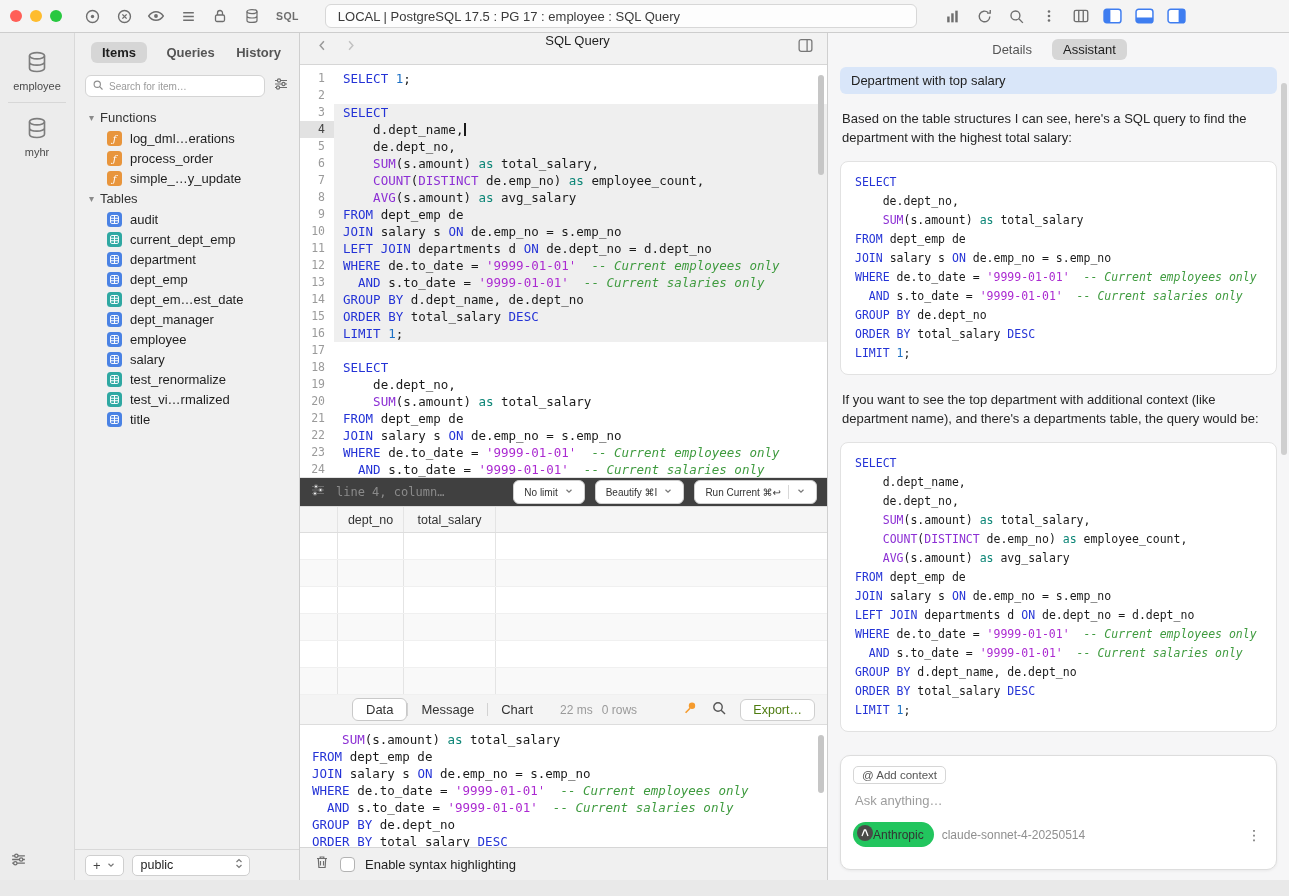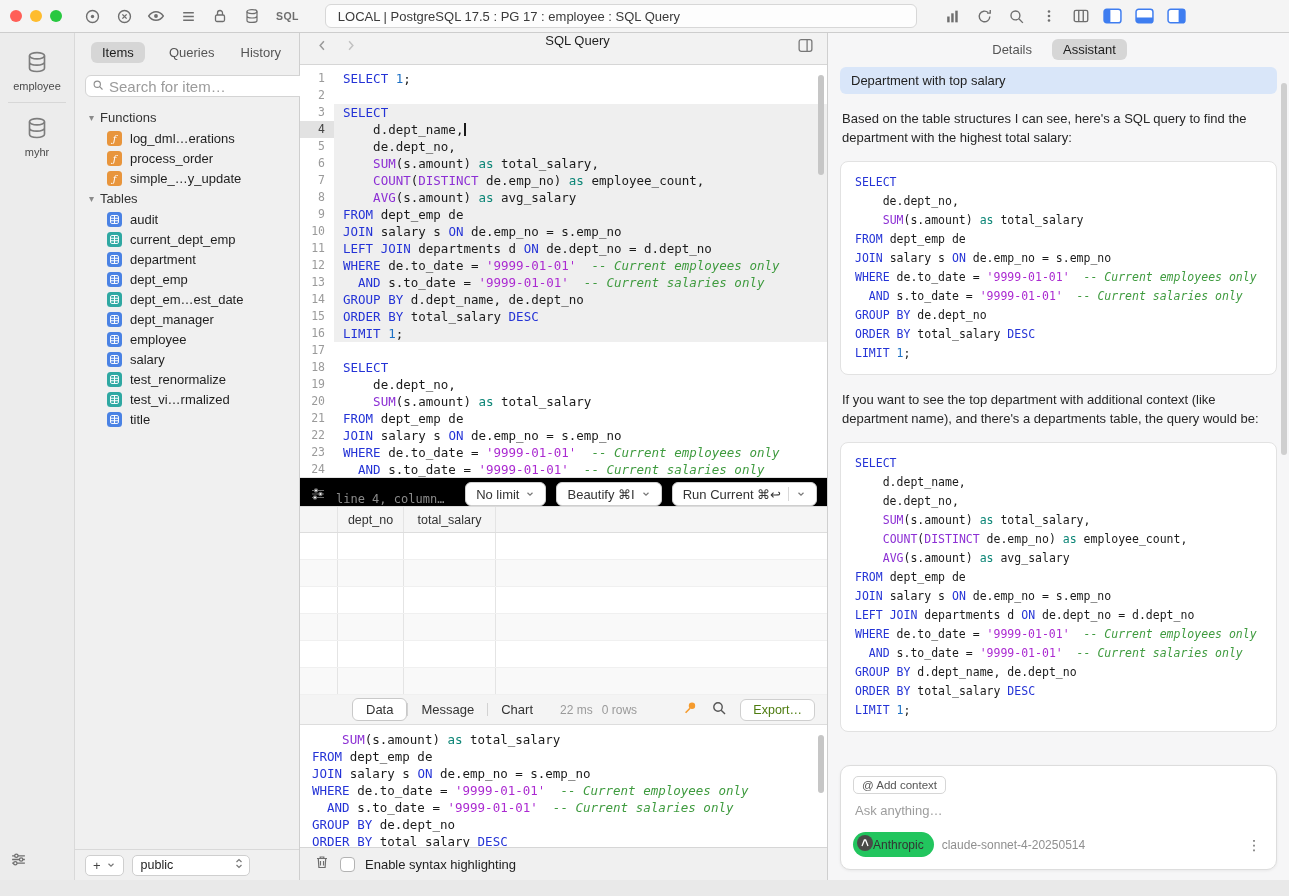--- a/index.html
+++ b/index.html
@@ -24,26 +24,26 @@
   
   .rail { width:75px; background:#ececec; border-right:1px solid #d9d9d9; position:relative; }
   .rail-item { padding:9px 0 6px; text-align:center; cursor:default; }
   .rail-item:first-child { margin-top:8px; }
   .rail-label { font-size:11px; color:#4a4a4a; margin-top:2px; }
   .rail-divider { height:1px; background:#d7d7d7; margin:4px 8px; }
   .rail-bottom { position:absolute; bottom:8px; left:10px; }
 
   
   .sidebar { width:225px; background:#f0f0f0; border-right:1px solid #cfcfcf; display:flex; flex-direction:column; }
-  .sidebar-tabs { display:flex; align-items:center; justify-content:space-between; padding:9px 16px 4px; }
+  .sidebar-tabs { display:flex; align-items:center; justify-content:space-between; padding:9px 16px 4px;font-weight:bold; }
   .seg-tab { font-size:13px; color:#555; padding:3px 2px; }
   .seg-tab.active { background:#d6d6d6; border-radius:6px; padding:3px 11px; color:#1d1d1d; }
   .search-row { display:flex; align-items:center; gap:8px; margin:8px 10px 6px; }
   .search-field { flex:1; height:22px; background:#fff; border:1px solid #d4d4d4; border-radius:6px; display:flex; align-items:center; padding:0 6px; gap:5px; }
-  .search-field input { border:none; outline:none; background:transparent; flex:1; font-size:15px; color:#333; font-family:inherit; min-width:0; }
+  .search-field input { border:none; outline:none; background:transparent; flex:1; font-size:10px; color:#333; font-family:inherit; min-width:0; }
   .search-field input::placeholder { color:#9b9b9b; }
   .tree { flex:1; overflow:hidden; padding-top:4px; }
   .tree-section { display:flex; align-items:center; gap:6px; padding:3px 0 3px 14px; font-size:13px; color:#333; }
   .tree-section .chev { color:#8a8a8a; font-size:10px; }
   .tree-item { display:flex; align-items:center; gap:8px; padding:2.5px 0 2.5px 32px; font-size:13px; color:#1e1e1e; }
   .tree-icon { width:15px; height:15px; border-radius:3.5px; flex:none; display:flex; align-items:center; justify-content:center; }
   .tree-icon.function { background:#e8953c; color:#fff; font-size:10px; font-style:italic; font-family:"DejaVu Serif",serif; }
   .tree-icon.table { background:#4a82e4; }
   .tree-icon.view { background:#2fa8a2; }
   .sidebar-bottom { height:31px; border-top:1px solid #d9d9d9; display:flex; align-items:center; gap:8px; padding:0 10px; }
@@ -56,23 +56,23 @@
   .ctab-title { flex:1; text-align:center; font-size:13px; color:#1f1f1f; }
   .editor { height:412px; background:#fff; position:relative; padding-top:5px; overflow:hidden; font-family:"DejaVu Sans Mono",monospace; }
   .eline { display:flex; height:17px; line-height:17px; font-size:12.5px; }
   .gut { width:34px; flex:none; text-align:right; padding-right:9px; color:#9a9a9a; font-size:11.5px; }
   .codeline { flex:1; white-space:pre; padding-left:9px; color:#1a1a1a; }
   .eline.sel .codeline { background:#efefef; }
   .eline.cur .gut { background:#e2e2e2; color:#444; }
   .caret { display:inline-block; width:1.5px; height:13px; background:#1a1a1a; vertical-align:-2px; margin-left:1px; }
   .tok-kw{color:#2433d6;} .tok-fn{color:#8c2fd4;} .tok-str{color:#ab2ad1;}
   .tok-comment{color:#3f9b3f; font-style:italic;} .tok-num{color:#1a6fc4;} .tok-as{color:#0c8576;}
-  .statusbar { height:30px; background:#000000; border-top:1px solid #e3e3e3; border-bottom:1px solid #dcdcdc; display:flex; align-items:flex-end; gap:10px; padding:0 10px; }
+  .statusbar { height:30px; background:#404040; border-top:1px solid #e3e3e3; border-bottom:1px solid #dcdcdc; display:flex; align-items:center; gap:10px; padding:0 10px; }
   .pos { font-family:"DejaVu Sans Mono",monospace; font-size:12px; color:#8a8a8a; margin-right:auto; }
-  .sb-btn { display:flex; align-items:center; gap:6px; background:#fff; border:1px solid #cfcfcf; border-radius:6px; padding:0 10px; height:24px; font-size:13px; color:#333; white-space:nowrap; }
+  .sb-btn { display:flex; align-items:center; gap:6px; background:#fff; border:1px solid #cfcfcf; border-radius:6px; padding:0 10px; height:24px; font-size:10px; color:#333; white-space:nowrap; }
   .sb-btn .vdiv { width:1px; height:14px; background:#d8d8d8; margin:0 1px; }
 
   .grid { height:188px; background:#fff; overflow:hidden; }
   .rg-header { display:flex; height:26px; background:#f5f5f5; border-bottom:1px solid #ddd; font-size:12.5px; color:#333; }
   .rg-cell { height:100%; border-right:1px solid #e4e4e4; display:flex; align-items:center; justify-content:center; flex:none; }
   .rg-cell.rest { flex:1; border-right:none; }
   .rg-row { display:flex; height:27px; border-bottom:1px solid #f0f0f0; background:#fff; }
   .rg-row.alt { background:#f9f9f9; }
 
   .rtabs { height:30px; background:#f4f4f4; border-bottom:1px solid #ddd; display:flex; align-items:center; padding:0 12px; }
@@ -92,21 +92,21 @@
 
   
   .assistant { width:462px; background:#f6f6f7; border-left:1px solid #cfcfcf; display:flex; flex-direction:column; position:relative; }
   .a-header { height:32px; display:flex; align-items:center; justify-content:center; }
   #assistant-tabs { display:flex; align-items:center; gap:18px; }
   .a-scroll { flex:1; overflow:hidden; padding:2px 12px 0; }
   .topic-chip { height:27px; background:#d9e6f9; border-radius:6px; display:flex; align-items:center; padding:0 11px; font-size:13px; color:#222; }
   .a-text { font-size:13px; line-height:19px; color:#262626; margin:15px 2px 14px; }
   .code-card { background:#fff; border:1px solid #e2e2e2; border-radius:8px; padding:11px 14px; font-family:"DejaVu Sans Mono",monospace; }
   .cline { font-size:11.5px; line-height:19px; white-space:pre; color:#1a1a1a; }
-  .composer { margin:8px 12px 10px; background:#fff; border:1px solid #ddd; border-radius:10px; padding:9px 12px 12px; box-shadow:0 1px 3px rgba(0,0,0,.06); }
+  .composer { margin:8px 12px 10px; background:#fff; border:1px solid #ddd; border-radius:10px; padding:9px 12px 22px; box-shadow:0 1px 3px rgba(0,0,0,.06); }
   .ctx-chip { display:inline-block; border:1px solid #d6d6d6; border-radius:5px; padding:2px 8px; font-size:11.5px; color:#555; }
   .ask-input { display:block; width:100%; border:none; outline:none; margin:9px 2px 14px; font-size:13px; color:#701a75; font-family:inherit; background:transparent; }
   .ask-input::placeholder { color:#9d9d9d; }
   .composer-row { display:flex; align-items:center; gap:8px; }
   .provider-pill { display:flex; align-items:center; background:#22c55e; border-radius:13px; padding:3px 10px 3px 4px; font-size:12px; color:#333; }
   .model { font-size:12px; color:#8f8f8f; }
   .kebab { margin-left:auto; color:#666; font-size:14px; padding:0 3px; }
 
   .scroll-thumb { position:absolute; width:6px; border-radius:3px; background:#c6c6c6; }
   .scroll-thumb.ed { right:3px; top:10px; height:100px; }

